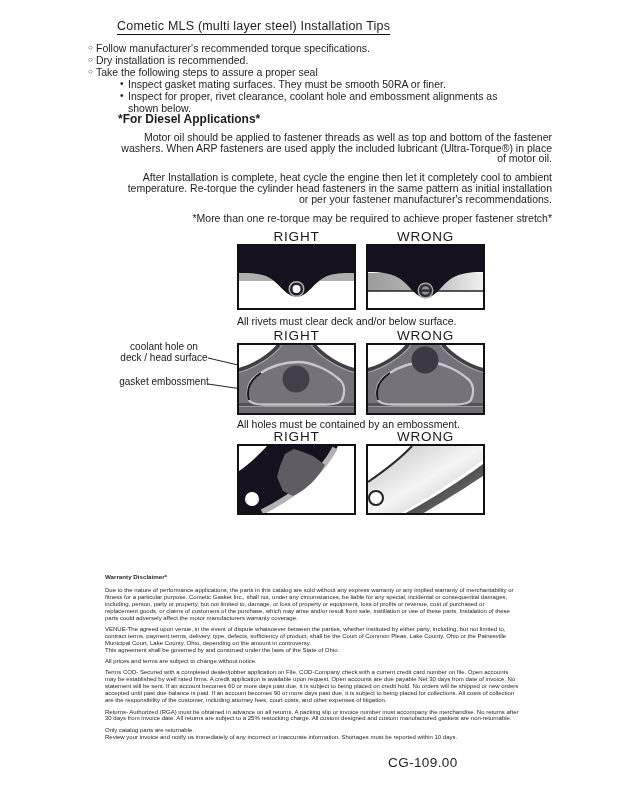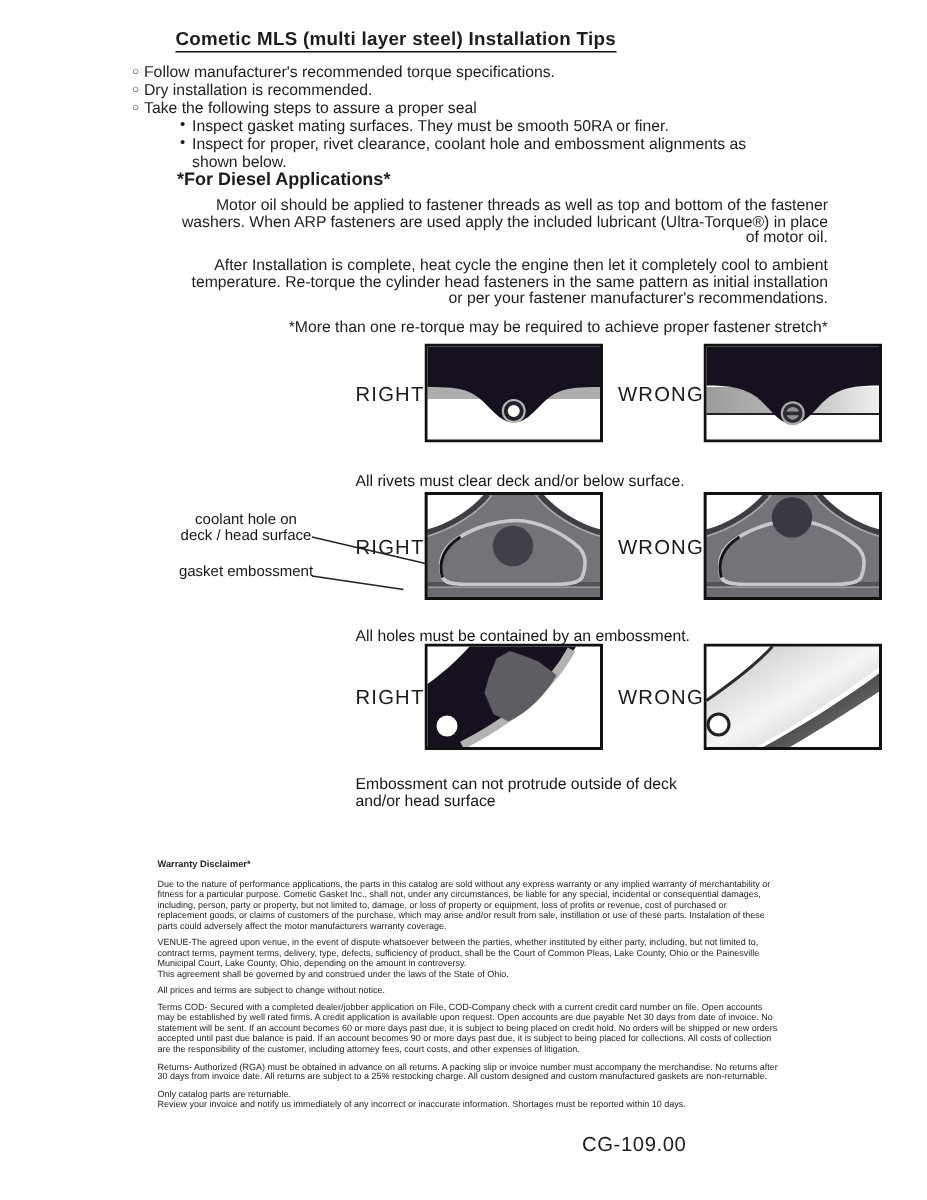--- a/index.html
+++ b/index.html
@@ -1,33 +1,33 @@
 <!DOCTYPE html>
 <html><head>
 <meta charset="utf-8">
 <style>
   html,body{margin:0;padding:0;background:#fff;}
   .page{
     position:relative;width:618px;height:800px;background:#ffffff;overflow:hidden;
     font-family:"Liberation Sans",sans-serif;color:#1d1d1d;
   }
   .title{
-    position:absolute;left:117px;top:19px;font-size:12.5px;font-weight:bold;
+    position:absolute;left:117px;top:19px;font-size:12.5px;font-weight:normal;
     letter-spacing:.2px;border-bottom:1.6px solid #111;padding-bottom:1px;white-space:nowrap;
   }
   .tips{position:absolute;left:88px;top:42px;font-size:10.5px;line-height:12px;width:440px;}
   .bullet{display:flex;}
   .bullet .mk{width:8px;font-size:8px;line-height:12px;flex:0 0 8px;}
   .sub{padding-left:32px;}
   .sub .mk{font-size:10px;}
   .diesel{position:absolute;left:94px;top:114px;width:434px;font-size:10.5px;line-height:10.8px;margin-left:24px;}
   .diesel h3{font-size:12px;margin:0 0 7px 0;}
   .diesel p{margin:0 0 8px 0;text-align:right;}
   .fig-row{position:absolute;left:237px;display:flex;gap:10px;}
-  .fig{display:flex;flex-direction:row;align-items:center;}
+  .fig{display:flex;flex-direction:column;align-items:center;}
   .fig-label{font-size:13.5px;letter-spacing:.8px;height:15px;line-height:15px;color:#1b1b1b;}
   .fig svg{display:block;}
   .caption{position:absolute;left:237px;font-size:10.5px;line-height:10.8px;white-space:pre-line;color:#161616;}
   .anno{position:absolute;font-size:10px;line-height:10.5px;text-align:center;white-space:pre-line;color:#161616;}
   .anno.coolant{left:118px;top:342px;width:92px;}
   .anno.gasket{left:118px;top:377px;width:92px;}
   .leader{position:absolute;left:205px;top:349px;pointer-events:none;}
   .fineprint{position:absolute;left:105px;top:574px;width:414px;font-size:6px;line-height:6.9px;color:#242424;}
   .fineprint h4{font-size:6.2px;margin:0 0 6px 0;}
   .fineprint p{margin:0 0 4.5px 0;white-space:pre-line;}
@@ -185,22 +185,20 @@
         </defs>
         <rect x="0" y="0" width="119" height="71" fill="#fff"></rect>
         <path d="M46,2 H117 V16 C90,36 62,54 34,70 H2 V38 C18,27 34,15 46,2 Z" fill="url(#gBandL)"></path>
         <path d="M46,2 C34,15 18,27 2,38" stroke="#2a2a2a" stroke-width="2" fill="none"></path>
         <path d="M117,20 C90,40 62,57 38,70 L56,70 C80,56 102,42 117,32 Z" fill="url(#gBandD)"></path>
         <circle cx="10" cy="54" r="7" fill="#fff" stroke="#222" stroke-width="2"></circle>
         <rect x="1" y="1" width="117" height="69" fill="none" stroke="#111" stroke-width="2"></rect>
       </svg>
     </div>
   </div>
-  <div class="caption" style="top:518px">Embossment can not protrude outside of deck
-and/or head surface</div>
 
   <div class="fineprint">
     <h4>Warranty Disclaimer*</h4>
     <p>Due to the nature of performance applications, the parts in this catalog are sold without any express warranty or any implied warranty of merchantability or fitness for a particular purpose.  Cometic Gasket Inc., shall not, under any circumstances, be liable for any special, incidental or consequential damages, including, person, party or property, but not limited to, damage, or loss of property or equipment, loss of profits or revenue, cost of purchased or replacement goods, or claims of customers of the purchase, which may arise and/or result from sale, instillation or use of these parts.  Instalation of these parts could adversely affect the motor manufacturers warranty coverage.</p>
     <p>VENUE-The agreed upon venue, in the event of dispute whatsoever between the parties, whether instituted by either party, including, but not limited to, contract terms, payment terms, delivery, type, defects, sufficiency of product, shall be the Court of Common Pleas, Lake County, Ohio or the Painesville Municipal Court, Lake County, Ohio, depending on the amount in controversy.
 This agreement shall be governed by and construed under the laws of the State of Ohio.</p>
     <p>All prices and terms are subject to change without notice.</p>
     <p>Terms COD- Secured with a completed dealer/jobber application on File, COD-Company check with a current credit card number on file.  Open accounts may be established by well rated firms.  A credit application is available upon request.  Open accounts are due payable Net 30 days from date of invoice.  No statement will be sent.  If an account becomes 60 or more days past due, it is subject to being placed on credit hold.  No orders will be shipped or new orders accepted until past due balance is paid.  If an account becomes 90 or more days past due, it is subject to being placed for collections.  All costs of collection are the responsibility of the customer, including attorney fees, court costs, and other expenses of litigation.</p>
     <p>Returns- Authorized (RGA) must be obtained in advance on all returns.  A packing slip or invoice number must accompany the merchandise.  No returns after 30 days from invoice date.  All returns are subject to a 25% restocking charge.  All custom designed and custom manufactured gaskets are non-returnable.</p>
     <p>Only catalog parts are returnable.

